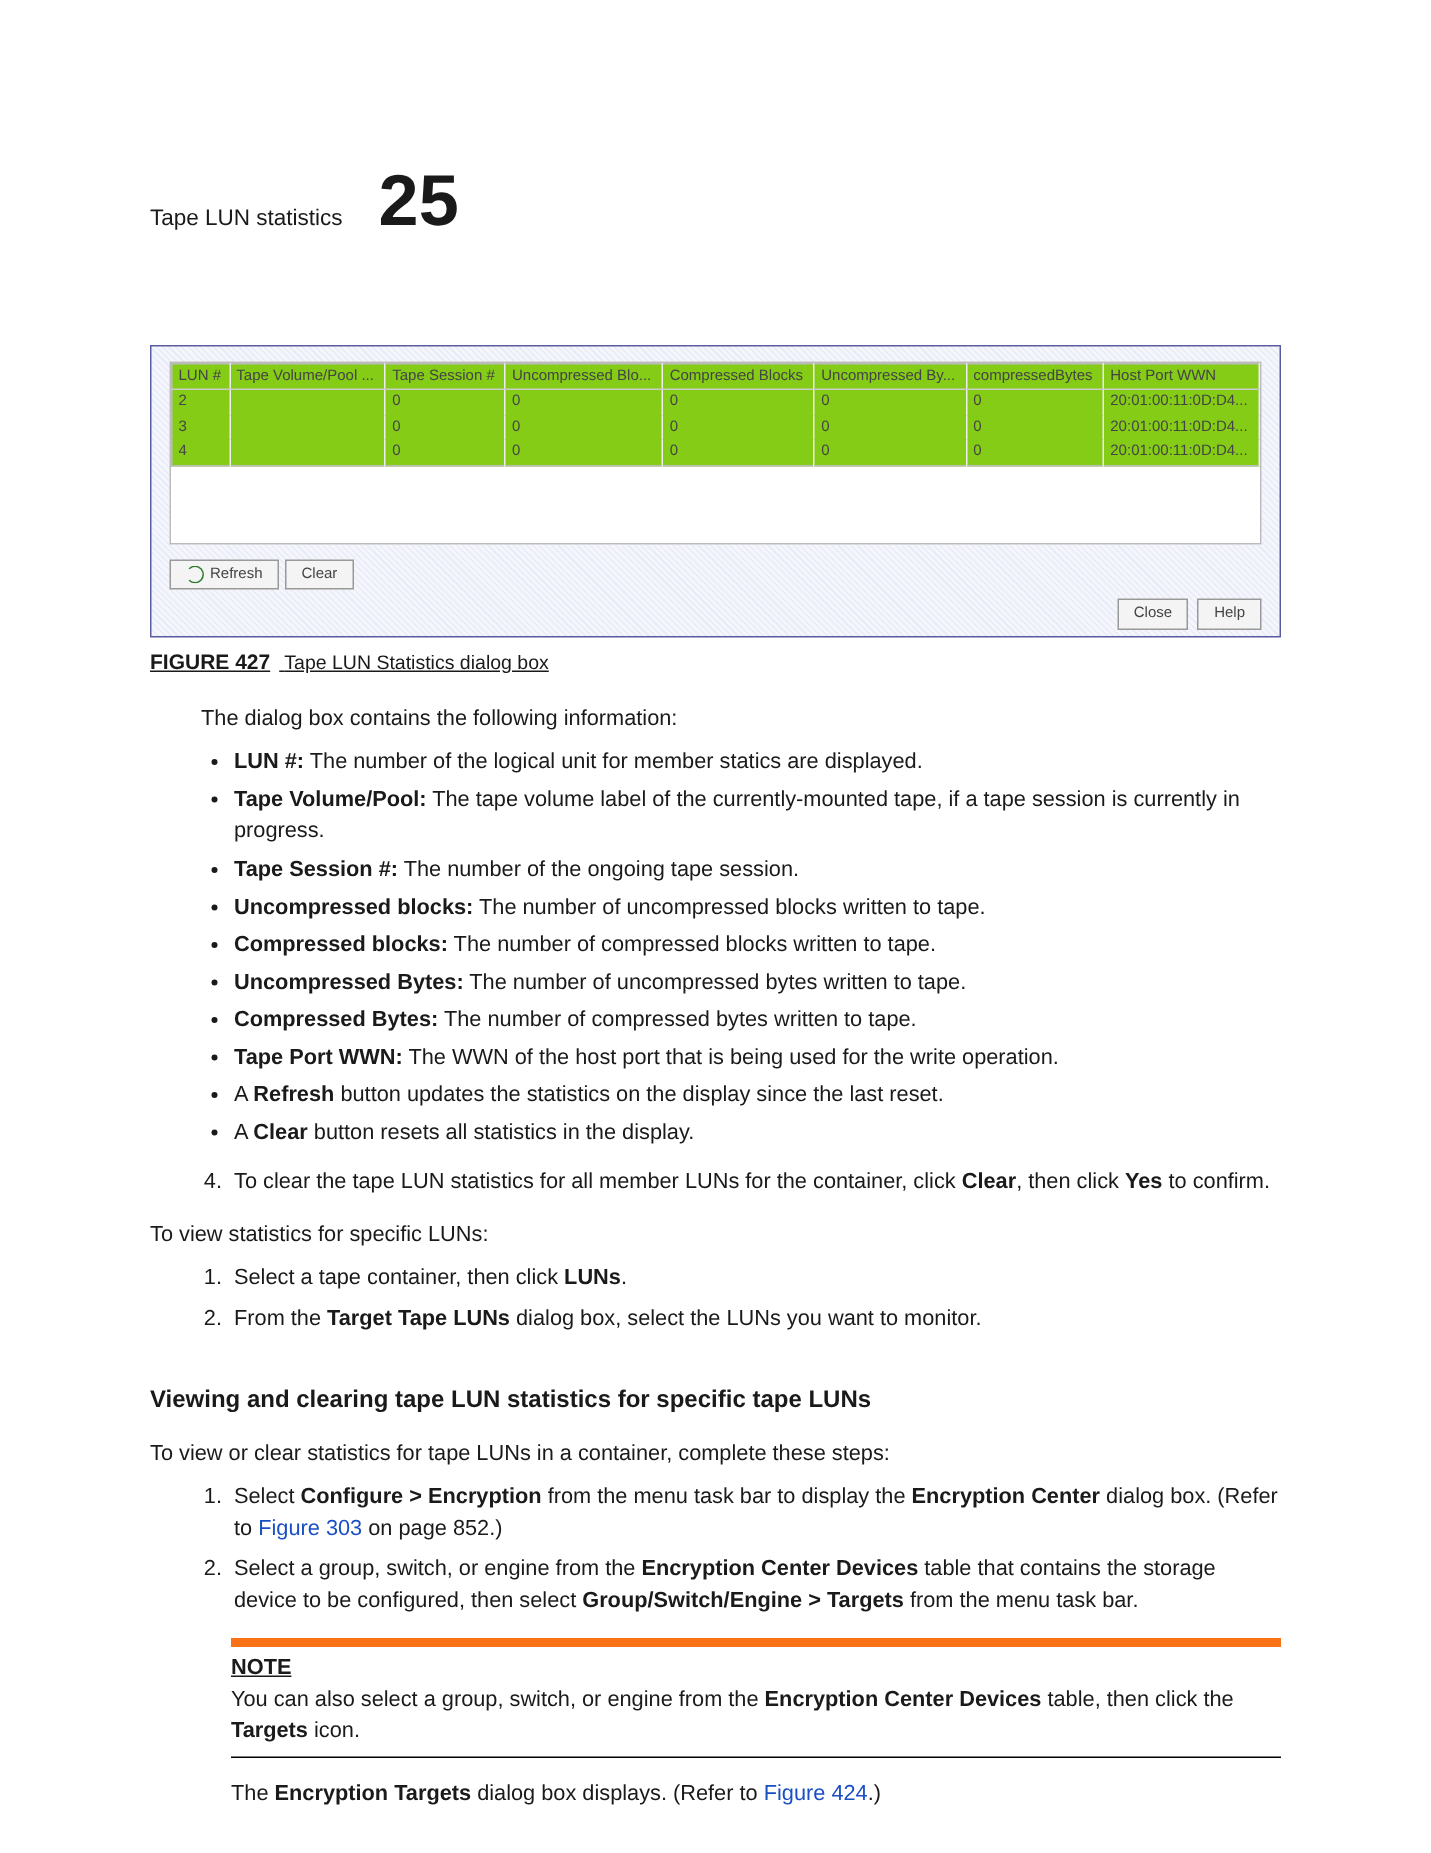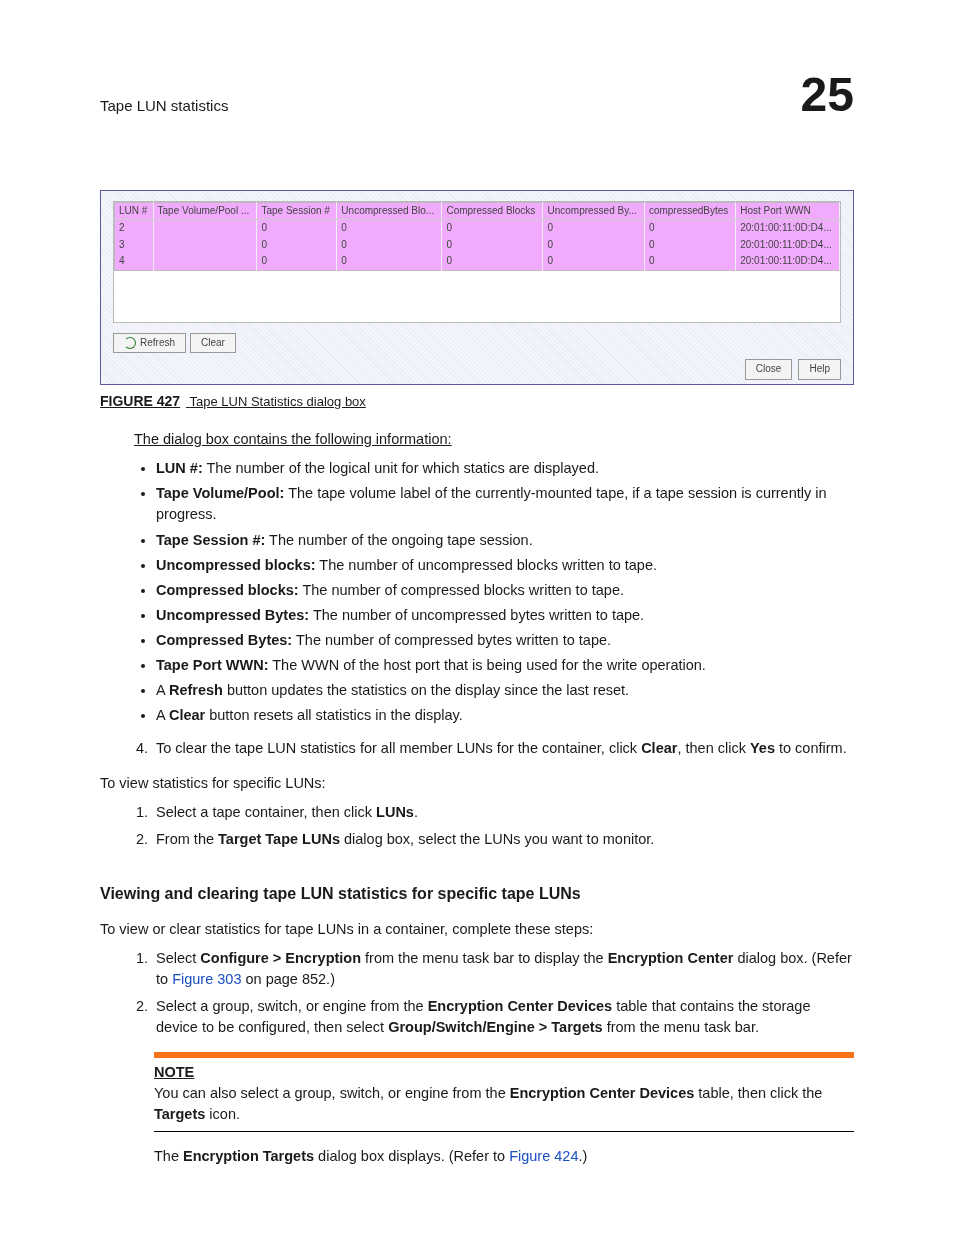--- a/index.html
+++ b/index.html
@@ -7,24 +7,25 @@
     font-size: 14.5px;
     line-height: 1.45;
     color: #1a1a1a;
     margin: 0;
     padding: 60px 100px 40px 100px;
     max-width: 954px;
     box-sizing: border-box;
   }
   .page-head {
     display: flex;
-    justify-content: space-between;
+    justify-content: flex-start;
     align-items: baseline;
     gap: 24px;
     margin-bottom: 60px;
+    margin-top: 40px;
   }
   .page-head .running-title {
     font-size: 15px;
   }
   .page-head .chapter-number {
     font-family: "Arial Narrow", Arial, sans-serif;
     font-stretch: condensed;
     font-size: 48px;
     font-weight: 600;
   }
@@ -34,21 +35,21 @@
     padding: 10px 12px 4px 12px;
     font-size: 10px;
     color: #444;
     position: relative;
     margin-bottom: 6px;
   }
   .screenshot .ss-title {
     margin-bottom: 6px;
   }
   .ss-table {
-    background: #f0abfc;
+    background: #84cc16;
     border: 1px solid #bbb;
     border-collapse: collapse;
     width: 100%;
     font-size: 10px;
   }
   .ss-table th, .ss-table td {
     border-right: 1px solid #eee;
     padding: 1px 4px;
     text-align: left;
     white-space: nowrap;
@@ -96,21 +97,21 @@
     margin-bottom: 18px;
     text-decoration: underline;
   }
   .fig-caption .fig-label {
     font-family: "Arial Narrow", Arial, sans-serif;
     font-stretch: condensed;
     font-weight: 700;
     font-size: 14px;
     margin-right: 6px;
   }
-  .indent { margin-left: 34px; text-decoration: underline; }
+  .indent { margin-left: 34px; }
   ul.bullets {
     list-style: disc;
     padding-left: 22px;
     margin: 8px 0 12px 34px;
   }
   ul.bullets li { margin: 4px 0; }
   ol.steps {
     padding-left: 52px;
     margin: 8px 0 14px 0;
   }
@@ -215,21 +216,21 @@
 </div>
 
 <div class="fig-caption">
   <span class="fig-label">FIGURE 427</span>
   <span>Tape LUN Statistics dialog box</span>
 </div>
 
 <p class="indent">The dialog box contains the following information:</p>
 
 <ul class="bullets" id="bullets">
-    <li><span class="bold">LUN #:</span><span> The number of the logical unit for which statics are displayed.</span></li>
+    <li><span class="bold">LUN #:</span><span> The number of the logical unit for member statics are displayed.</span></li>
     <li><span class="bold">Tape Volume/Pool:</span><span> The tape volume label of the currently-mounted tape, if a tape session is currently in progress.</span></li>
     <li><span class="bold">Tape Session #:</span><span> The number of the ongoing tape session.</span></li>
     <li><span class="bold">Uncompressed blocks:</span><span> The number of uncompressed blocks written to tape.</span></li>
     <li><span class="bold">Compressed blocks:</span><span> The number of compressed blocks written to tape.</span></li>
     <li><span class="bold">Uncompressed Bytes:</span><span> The number of uncompressed bytes written to tape.</span></li>
     <li><span class="bold">Compressed Bytes:</span><span> The number of compressed bytes written to tape.</span></li>
     <li><span class="bold">Tape Port WWN:</span><span> The WWN of the host port that is being used for the write operation.</span></li>
     <li><span>A </span><span class="bold">Refresh</span><span> button updates the statistics on the display since the last reset.</span></li>
     <li><span>A </span><span class="bold">Clear</span><span> button resets all statistics in the display.</span></li>
   </ul>

